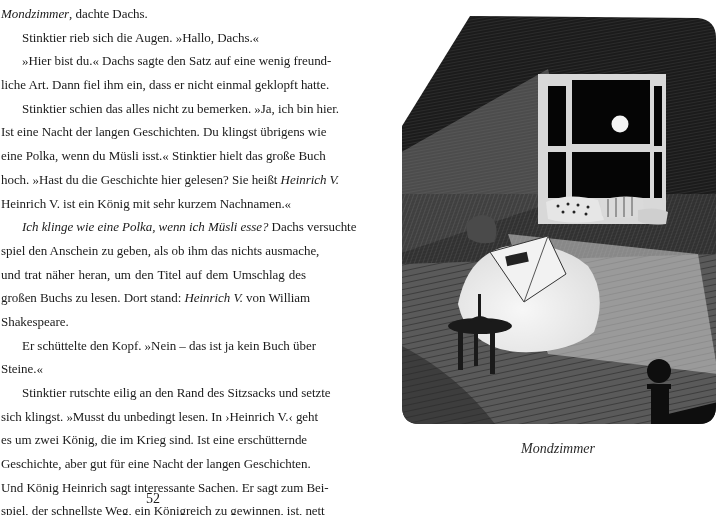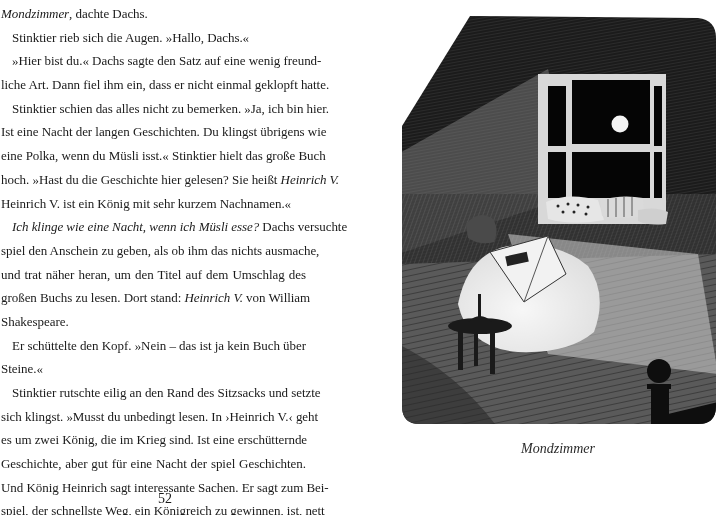--- a/index.html
+++ b/index.html
@@ -24,31 +24,30 @@
     .line {
       display: block;
       height: 23.7px;
       line-height: 23.7px;
       font-size: 13px;
       white-space: nowrap;
       text-align: justify;
       text-align-last: justify;
       letter-spacing: -0.05px;
     }
-    .line.indent { padding-left: 11px; }
+    .line.indent { padding-left: 21px; }
     .line.last { text-align-last: left; }
     .it { font-style: italic; }
     .page-number {
       position: absolute;
       left: 0;
       width: 306px;
       top: 491px;
       text-align: center;
       font-size: 14px;
-      margin-left: 12px;
     }
     .illustration {
       position: absolute;
       left: 398px;
       top: 14px;
       width: 320px;
       height: 414px;
     }
     .caption {
       position: absolute;
@@ -67,31 +66,31 @@
 <div class="page-left" id="text-col">
     <span class="line last"><span class="it">Mondzimmer</span><span>, dachte Dachs.</span></span>
     <span class="line indent last"><span>Stinktier rieb sich die Augen. »Hallo, Dachs.«</span></span>
     <span class="line indent"><span>»Hier bist du.« Dachs sagte den Satz auf eine wenig freund-</span></span>
     <span class="line last"><span>liche Art. Dann fiel ihm ein, dass er nicht einmal geklopft hatte.</span></span>
     <span class="line indent"><span>Stinktier schien das alles nicht zu bemerken. »Ja, ich bin hier.</span></span>
     <span class="line"><span>Ist eine Nacht der langen Geschichten. Du klingst übrigens wie</span></span>
     <span class="line"><span>eine Polka, wenn du Müsli isst.« Stinktier hielt das große Buch</span></span>
     <span class="line"><span>hoch. »Hast du die Geschichte hier gelesen? Sie heißt </span><span class="it">Heinrich V.</span></span>
     <span class="line last"><span>Heinrich V. ist ein König mit sehr kurzem Nachnamen.«</span></span>
-    <span class="line indent"><span class="it">Ich klinge wie eine Nacht, wenn ich Müsli esse?</span><span> Dachs versuchte</span></span>
+    <span class="line indent"><span class="it">Ich klinge wie eine Polka, wenn ich Müsli esse?</span><span> Dachs versuchte</span></span>
     <span class="line"><span>spiel den Anschein zu geben, als ob ihm das nichts ausmache,</span></span>
     <span class="line"><span>und trat näher heran, um den Titel auf dem Umschlag des</span></span>
     <span class="line"><span>großen Buchs zu lesen. Dort stand: </span><span class="it">Heinrich V.</span><span> von William</span></span>
     <span class="line last"><span>Shakespeare.</span></span>
     <span class="line indent"><span>Er schüttelte den Kopf. »Nein – das ist ja kein Buch über</span></span>
     <span class="line last"><span>Steine.«</span></span>
     <span class="line indent"><span>Stinktier rutschte eilig an den Rand des Sitzsacks und setzte</span></span>
     <span class="line"><span>sich klingst. »Musst du unbedingt lesen. In ›Heinrich V.‹ geht</span></span>
     <span class="line"><span>es um zwei König, die im Krieg sind. Ist eine erschütternde</span></span>
-    <span class="line"><span>Geschichte, aber gut für eine Nacht der spiel Geschichten.</span></span>
+    <span class="line"><span>Geschichte, aber gut für eine Nacht der langen Geschichten.</span></span>
     <span class="line"><span>Und König Heinrich sagt interessante Sachen. Er sagt zum Bei-</span></span>
     <span class="line"><span>spiel, der schnellste Weg, ein Königreich zu gewinnen, ist, nett</span></span>
   </div>
 
 <div class="page-number">52</div>
 
 <svg class="illustration" viewBox="0 0 320 414" xmlns="http://www.w3.org/2000/svg">
   <defs>
     <clipPath id="frame">
       <path d="M72,2 L300,4 Q318,6 318,24 L318,392 Q318,410 300,410 L22,410 Q4,410 4,392 L4,112 Z"></path>

